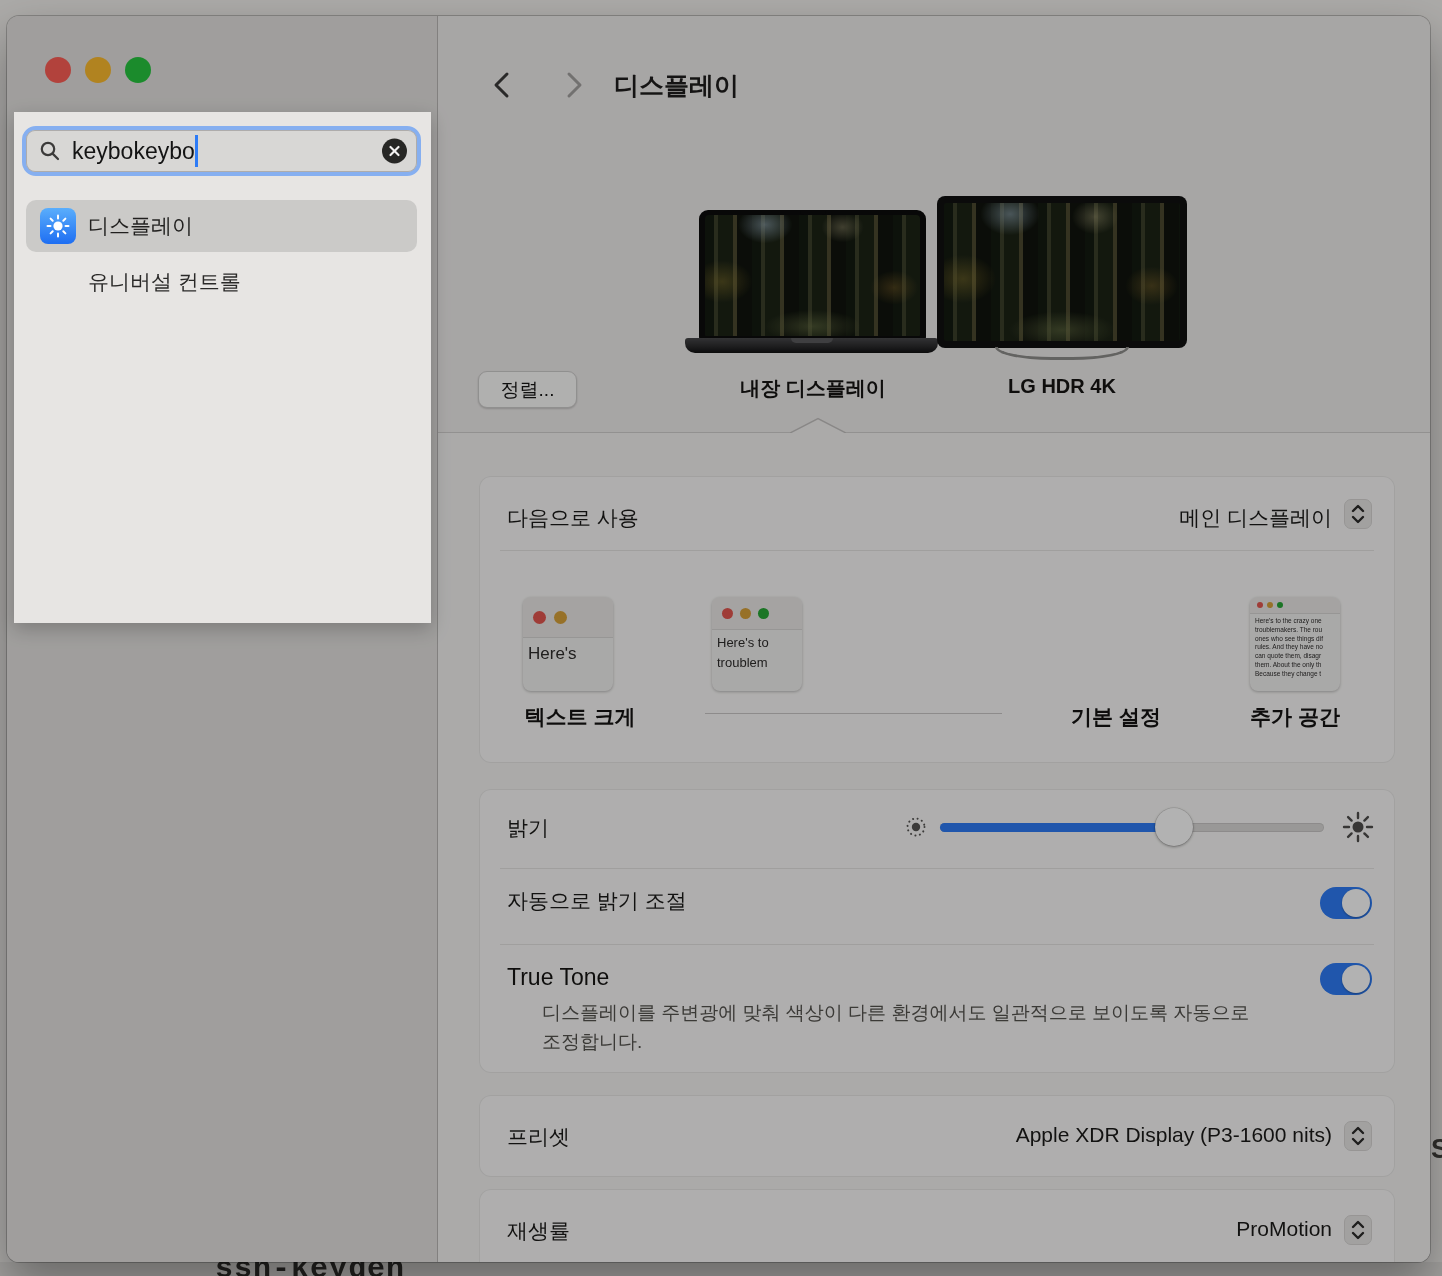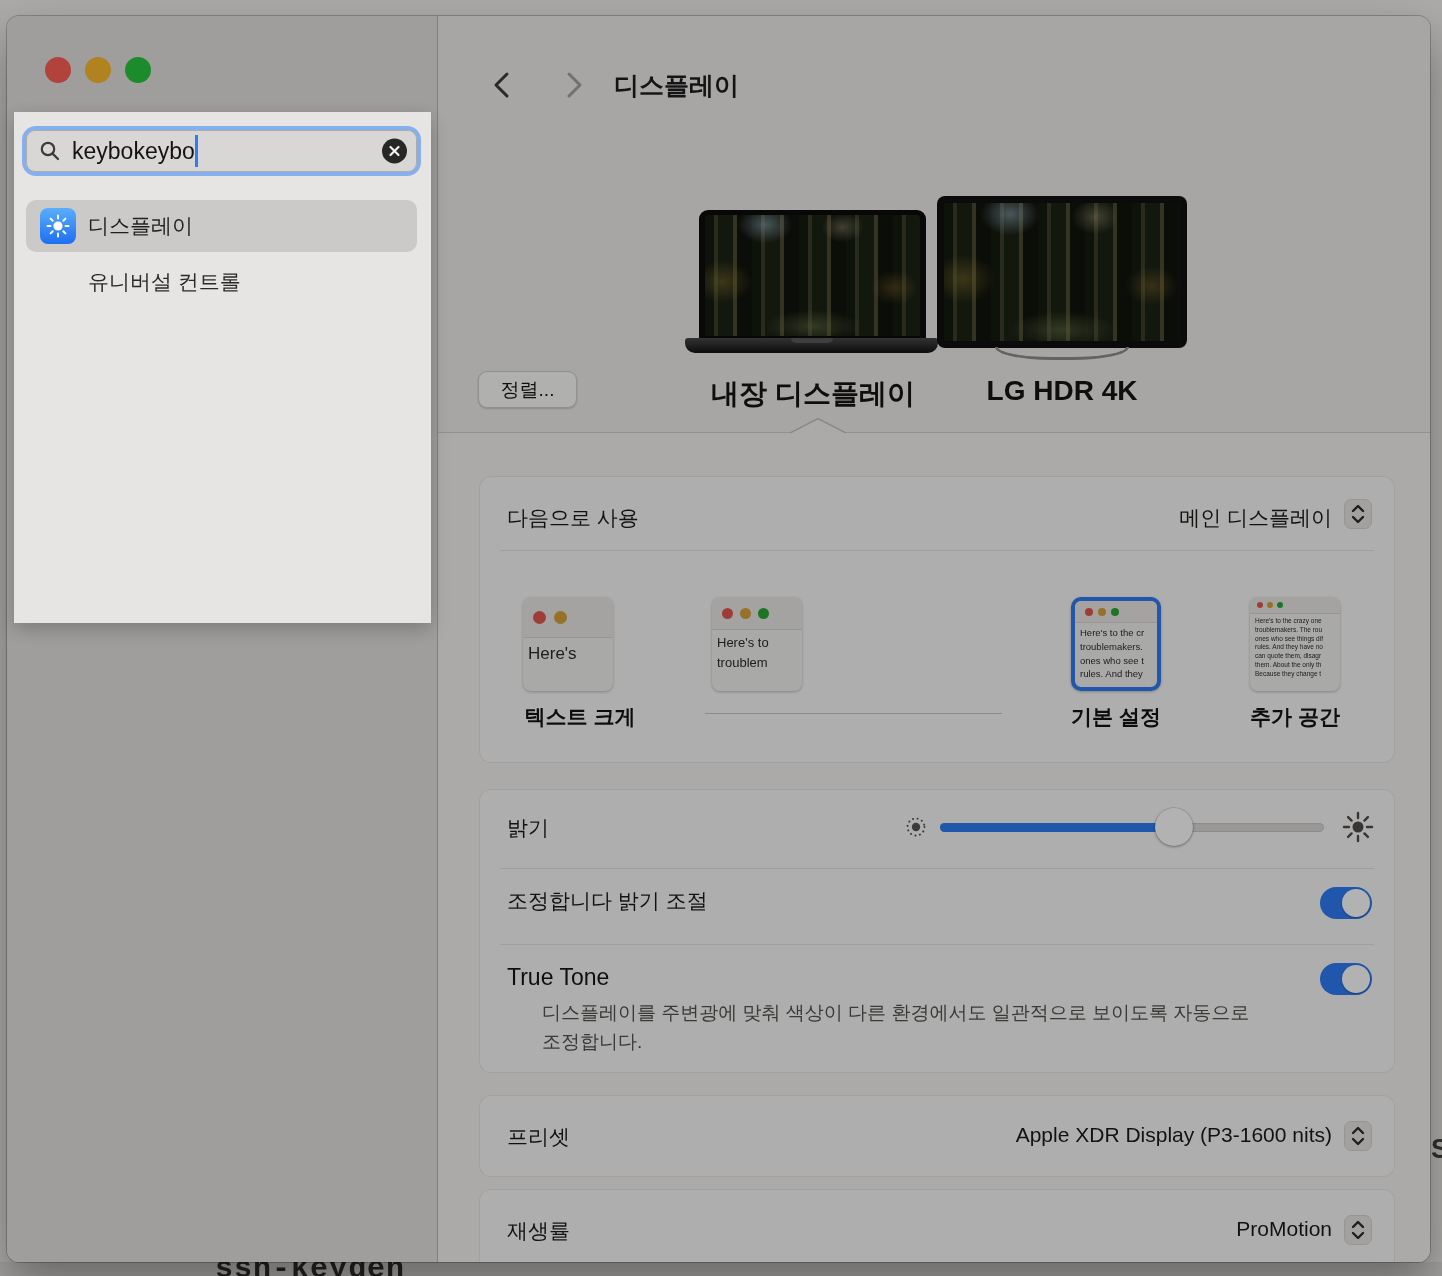--- a/index.html
+++ b/index.html
@@ -46,21 +46,21 @@
       linear-gradient(#2a301e,#222617 60%,#2e3220);
   }
   .laptop-screen{left:692px;top:194px;width:227px;height:130px;background:#0c0c0c;border-radius:9px 9px 3px 3px;padding:5px 6px 4px 6px;box-sizing:border-box;}
   .laptop-notch{left:50%;top:0;transform:translateX(-50%);width:26px;height:5px;background:#0c0c0c;border-radius:0 0 4px 4px;z-index:2;}
   .laptop-screen .forest{width:100%;height:100%;border-radius:4px 4px 1px 1px;}
   .laptop-base{left:678px;top:322px;width:253px;height:15px;background:linear-gradient(#49494b,#232325 70%,#111);border-radius:3px 3px 10px 10px;}
   .laptop-base:after{content:"";position:absolute;left:50%;top:0;transform:translateX(-50%);width:42px;height:5px;background:#5b5b5d;border-radius:0 0 5px 5px;}
   .monitor{left:930px;top:180px;width:250px;height:152px;background:#111;border-radius:8px;padding:7px;box-sizing:border-box;}
   .monitor .forest{width:100%;height:100%;border-radius:2px;}
   .monitor-stand{left:988px;top:331px;width:134px;height:13px;border:3px solid #8f8e8c;border-top:none;border-radius:0 0 70px 70px / 0 0 16px 16px;box-sizing:border-box;}
-  .disp-label{top:359px;font-size:28px;font-weight:bold;color:#161514;text-align:center;width:300px;}
+  .disp-label{top:359px;font-size:20px;font-weight:bold;color:#161514;text-align:center;width:300px;}
   .lbl-builtin{left:656px;}
   .lbl-external{left:905px;}
 
   .arrange-btn{
     left:471px;top:355px;width:99px;height:37px;border-radius:9px;
     background:#fdfcfb;border:1px solid #cfcecd;box-shadow:0 1px 2px rgba(0,0,0,.18);
     font-size:19px;color:#161616;display:flex;align-items:center;justify-content:center;box-sizing:border-box;
   }
 
   .main-divider{left:0;top:416px;right:0;height:1px;background:#d2d0cf;}
@@ -188,31 +188,20 @@
       <div class="mini-text" style="font-size:17px;line-height:1.5">Here's</div>
     </div>
     <div class="mini" style="left:232px">
       <div class="mini-bar" style="height:32px;gap:7px">
         <span class="mini-dot md-r" style="width:11px;height:11px"></span>
         <span class="mini-dot md-y" style="width:11px;height:11px"></span>
         <span class="mini-dot md-g" style="width:11px;height:11px"></span>
       </div>
       <div class="mini-text" style="font-size:13px;line-height:1.5">Here's to
 troublem</div>
-    </div>
-    <div class="mini selected" style="left:591px">
-      <div class="mini-bar" style="height:21px;gap:5px">
-        <span class="mini-dot md-r" style="width:8px;height:8px"></span>
-        <span class="mini-dot md-y" style="width:8px;height:8px"></span>
-        <span class="mini-dot md-g" style="width:8px;height:8px"></span>
-      </div>
-      <div class="mini-text" style="font-size:9.5px;line-height:1.45">Here's to the cr
-troublemakers.
-ones who see t
-rules. And they</div>
     </div>
     <div class="mini" style="left:770px">
       <div class="mini-bar" style="height:16px;gap:4px;padding-left:7px">
         <span class="mini-dot md-r" style="width:6px;height:6px"></span>
         <span class="mini-dot md-y" style="width:6px;height:6px"></span>
         <span class="mini-dot md-g" style="width:6px;height:6px"></span>
       </div>
       <div class="mini-text" style="font-size:6.5px;line-height:1.35">Here's to the crazy one
 troublemakers. The rou
 ones who see things dif
@@ -248,21 +237,21 @@
         <line x1="2" y1="16" x2="7" y2="16"></line>
           <line x1="25" y1="16" x2="30" y2="16"></line>
         <line x1="6.1" y1="6.1" x2="9.6" y2="9.6"></line>
           <line x1="22.4" y1="22.4" x2="25.9" y2="25.9"></line>
         <line x1="6.1" y1="25.9" x2="9.6" y2="22.4"></line>
           <line x1="22.4" y1="9.6" x2="25.9" y2="6.1"></line>
       </g>
     </svg>
     <div class="card-sep" style="top:78px"></div>
 
-    <div class="abs row-label" style="left:27px;top:97px">조정합니다 밝기 조절</div>
+    <div class="abs row-label" style="left:27px;top:97px">자동으로 밝기 조절</div>
     <div class="toggle on" style="top:97px">
         <div class="knob"></div>
       </div>
     <div class="card-sep" style="top:154px"></div>
 
     <div class="abs" style="left:27px;top:174px;font-size:23px;color:#161514">True Tone</div>
     <div class="toggle on" style="top:173px">
         <div class="knob"></div>
       </div>
     <div class="abs tt-desc">디스플레이를 주변광에 맞춰 색상이 다른 환경에서도 일관적으로 보이도록 자동으로

